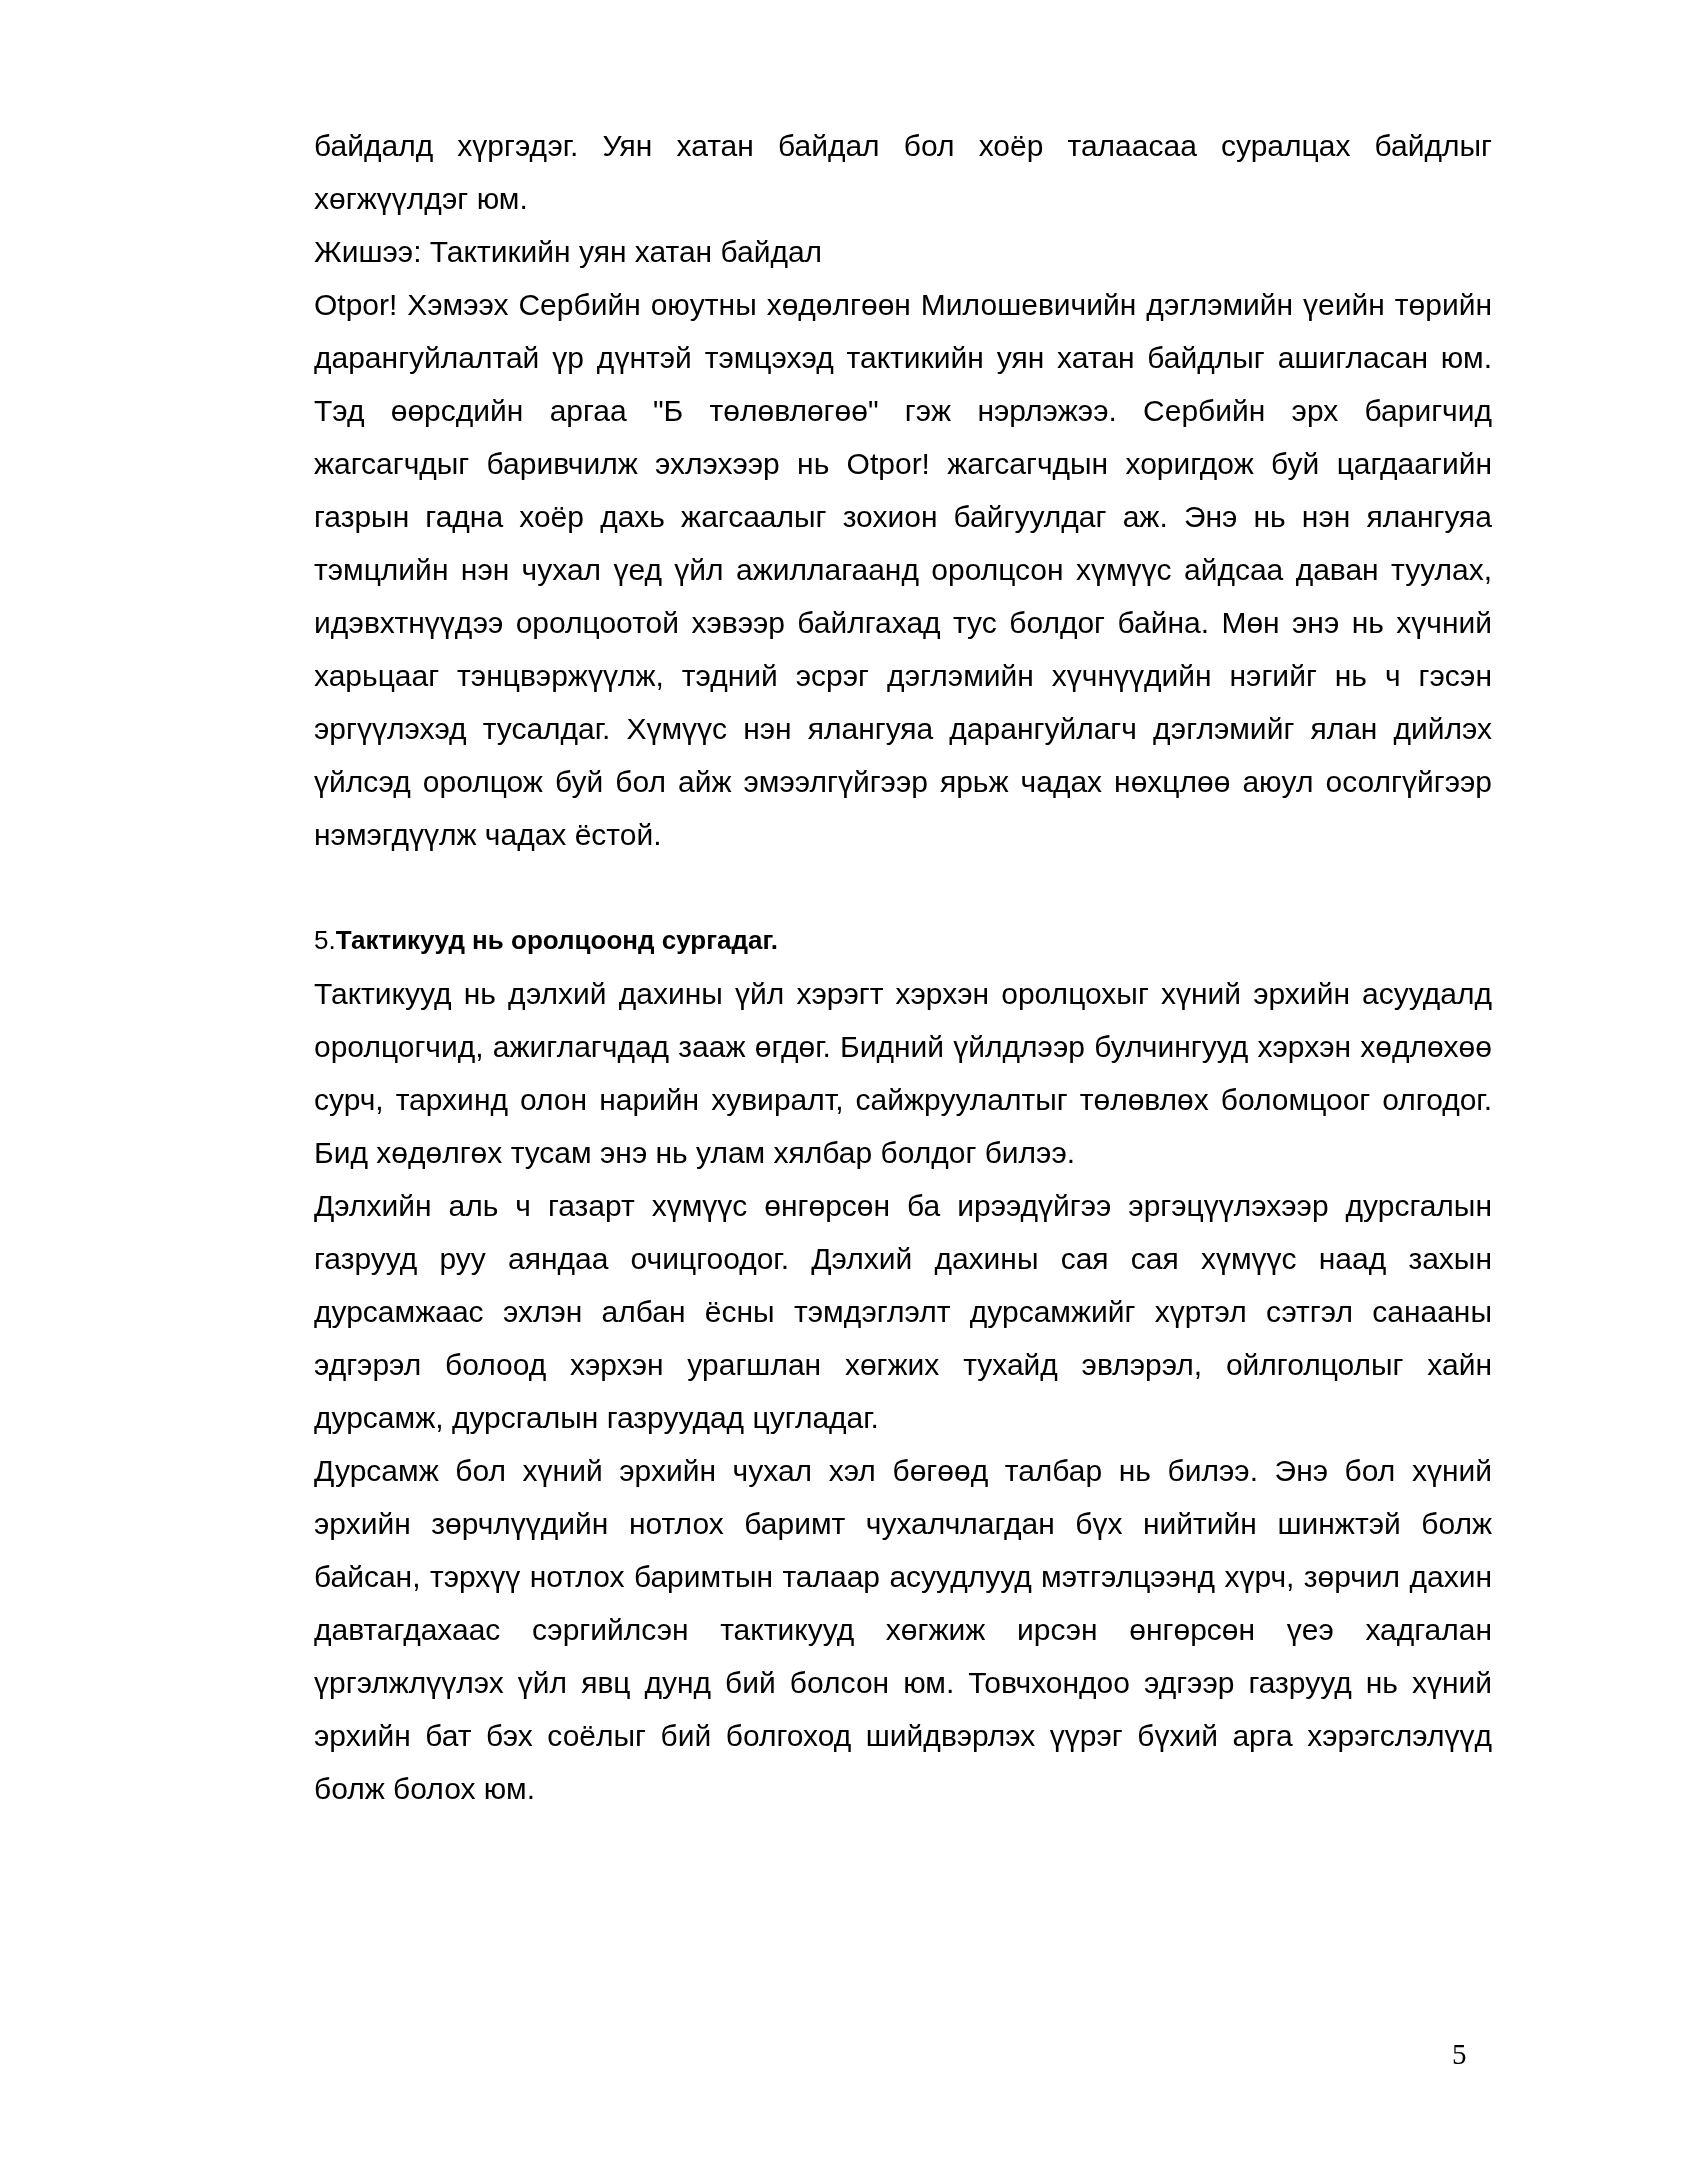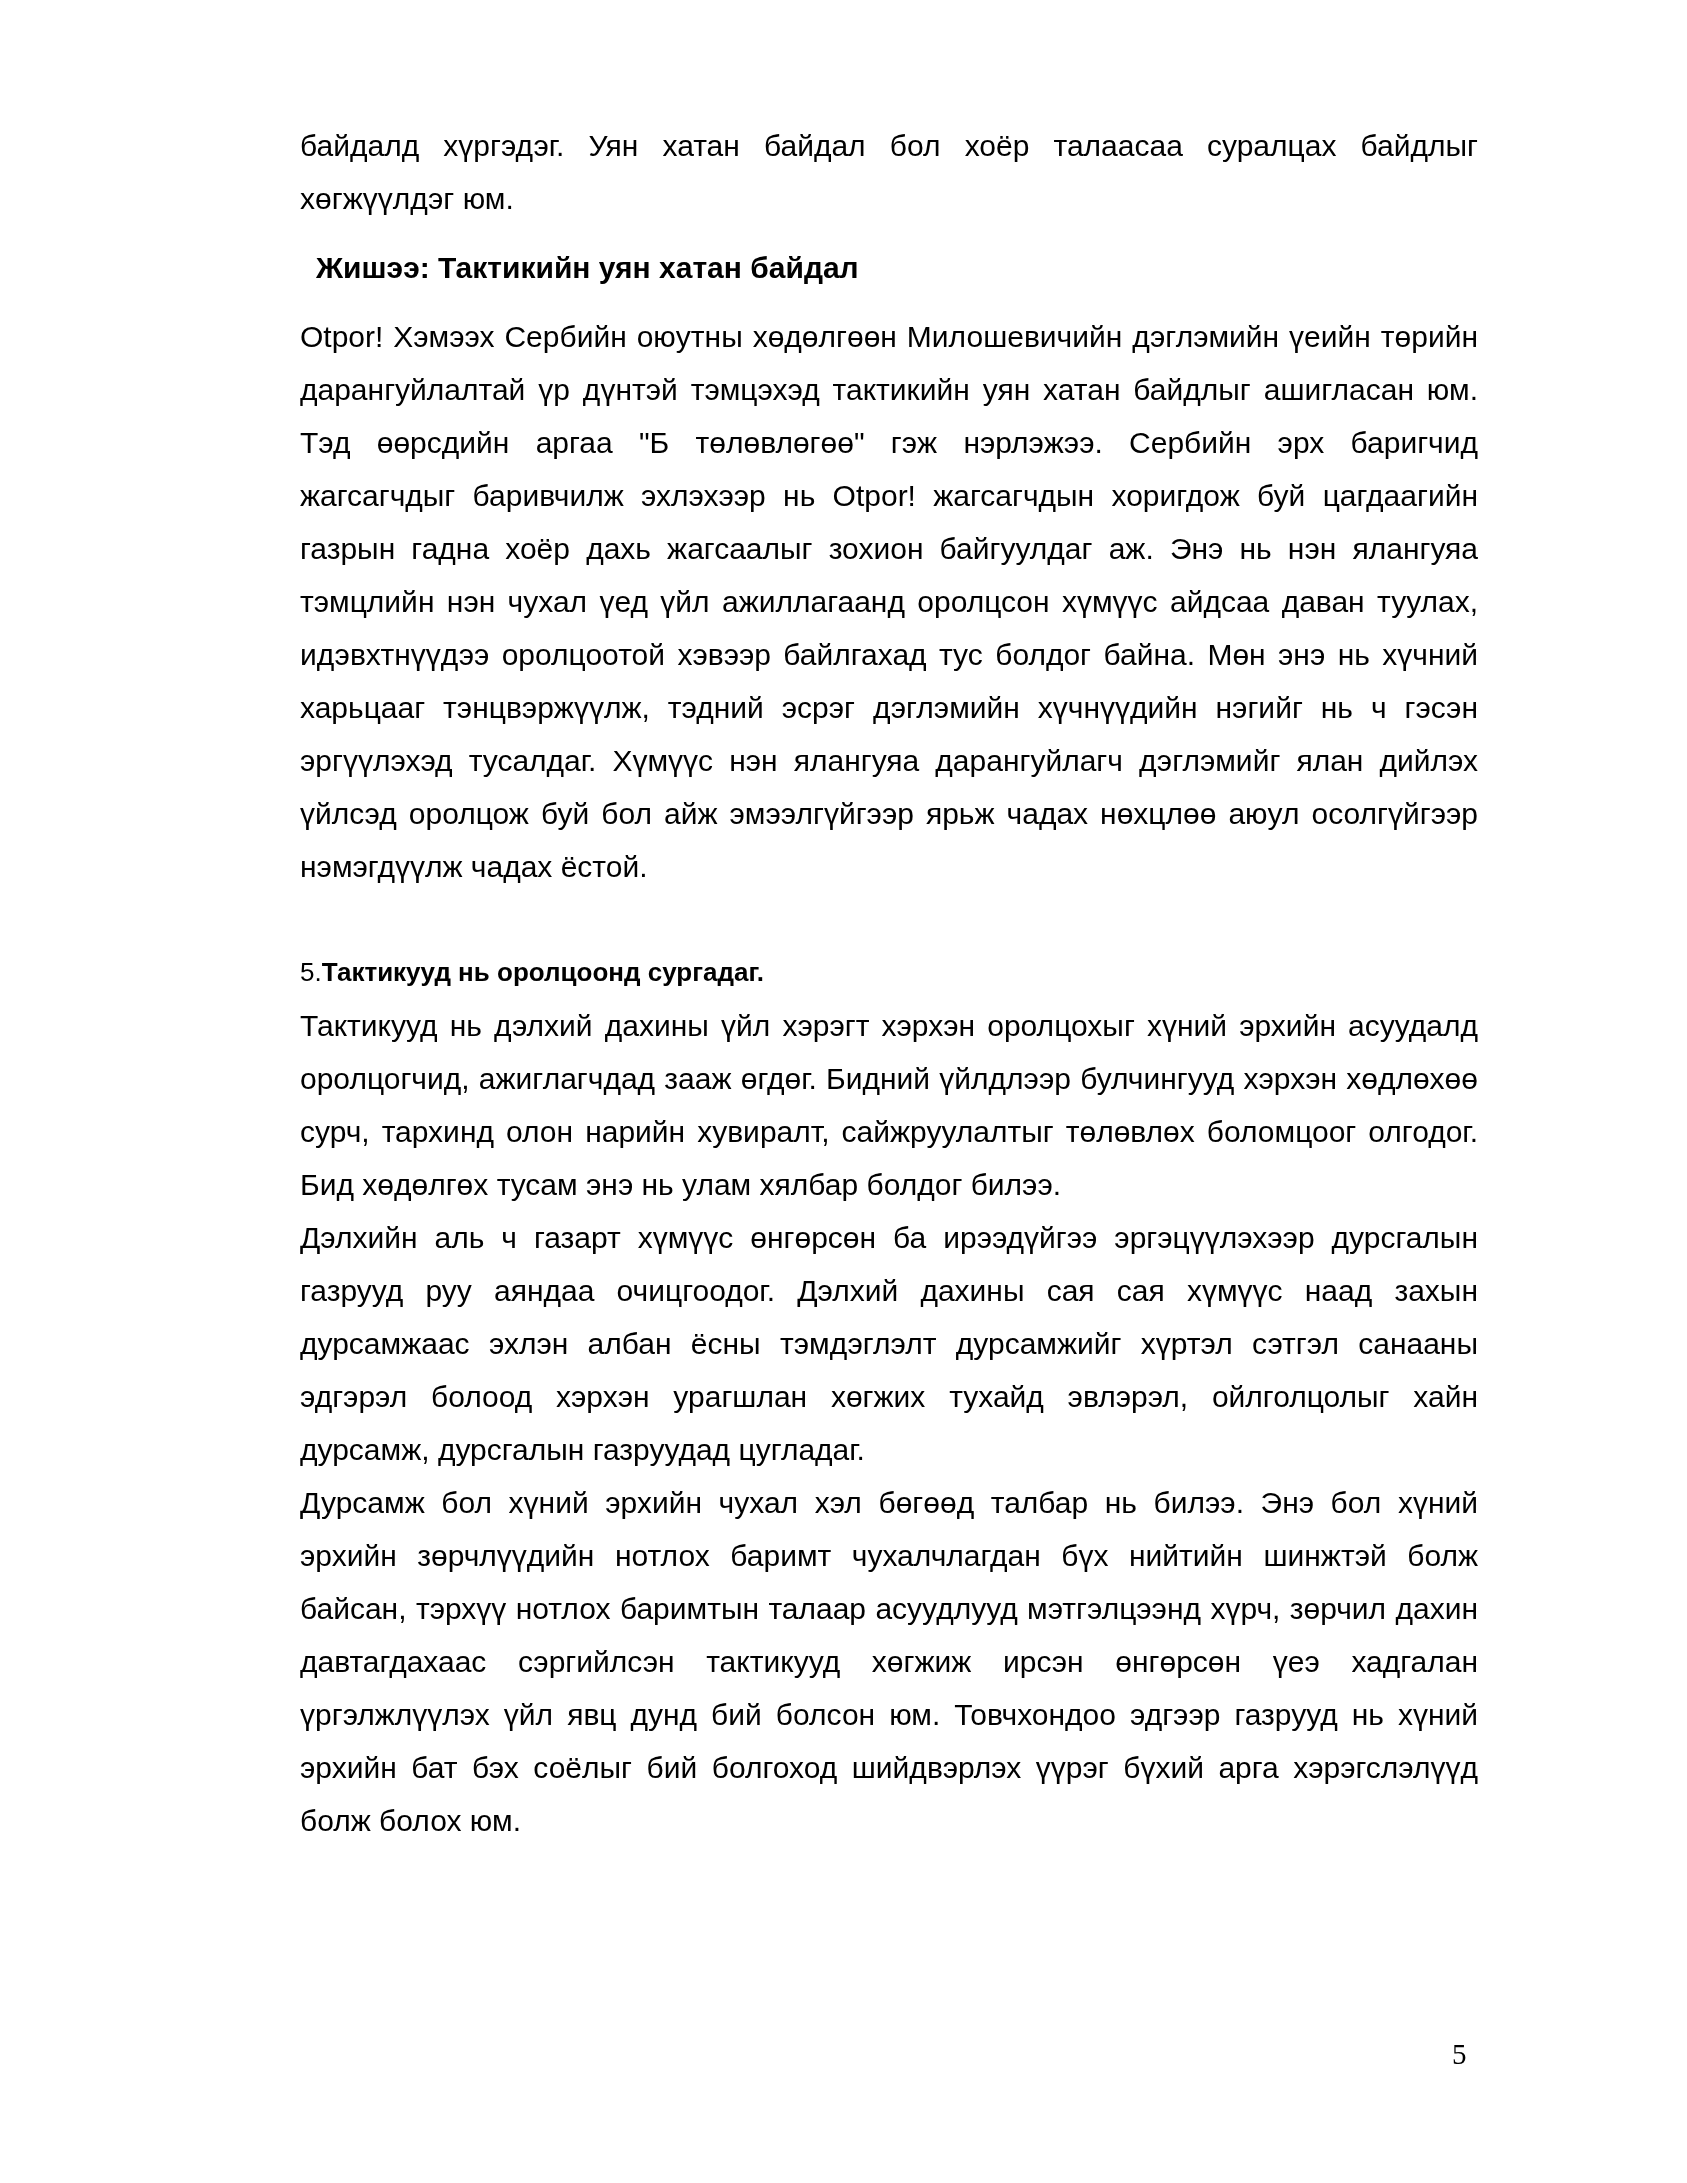--- a/index.html
+++ b/index.html
@@ -10,36 +10,36 @@
     body {
       width: 1687px;
       height: 2183px;
       position: relative;
       overflow: hidden;
       font-family: "Liberation Sans", sans-serif;
       color: #000000;
     }
     .page {
       position: absolute;
-      left: 300px;
+      left: 314px;
       top: 119px;
       width: 1178px;
     }
     .p {
       font-size: 30px;
       line-height: 53px;
       margin: 0;
       text-align: justify;
     }
     .p.last-left { text-align-last: left; }
     .heading {
       font-size: 30px;
       line-height: 53px;
-      margin: 16px;
-      font-weight: bold;
+      margin: 0;
+      font-weight: normal;
     }
     .section-heading {
       font-size: 26px;
       line-height: 53px;
       margin: 53px 0 0 0;
     }
     .section-heading .num { font-weight: normal; }
     .section-heading .title { font-weight: bold; }
     .page-number {
       position: absolute;

